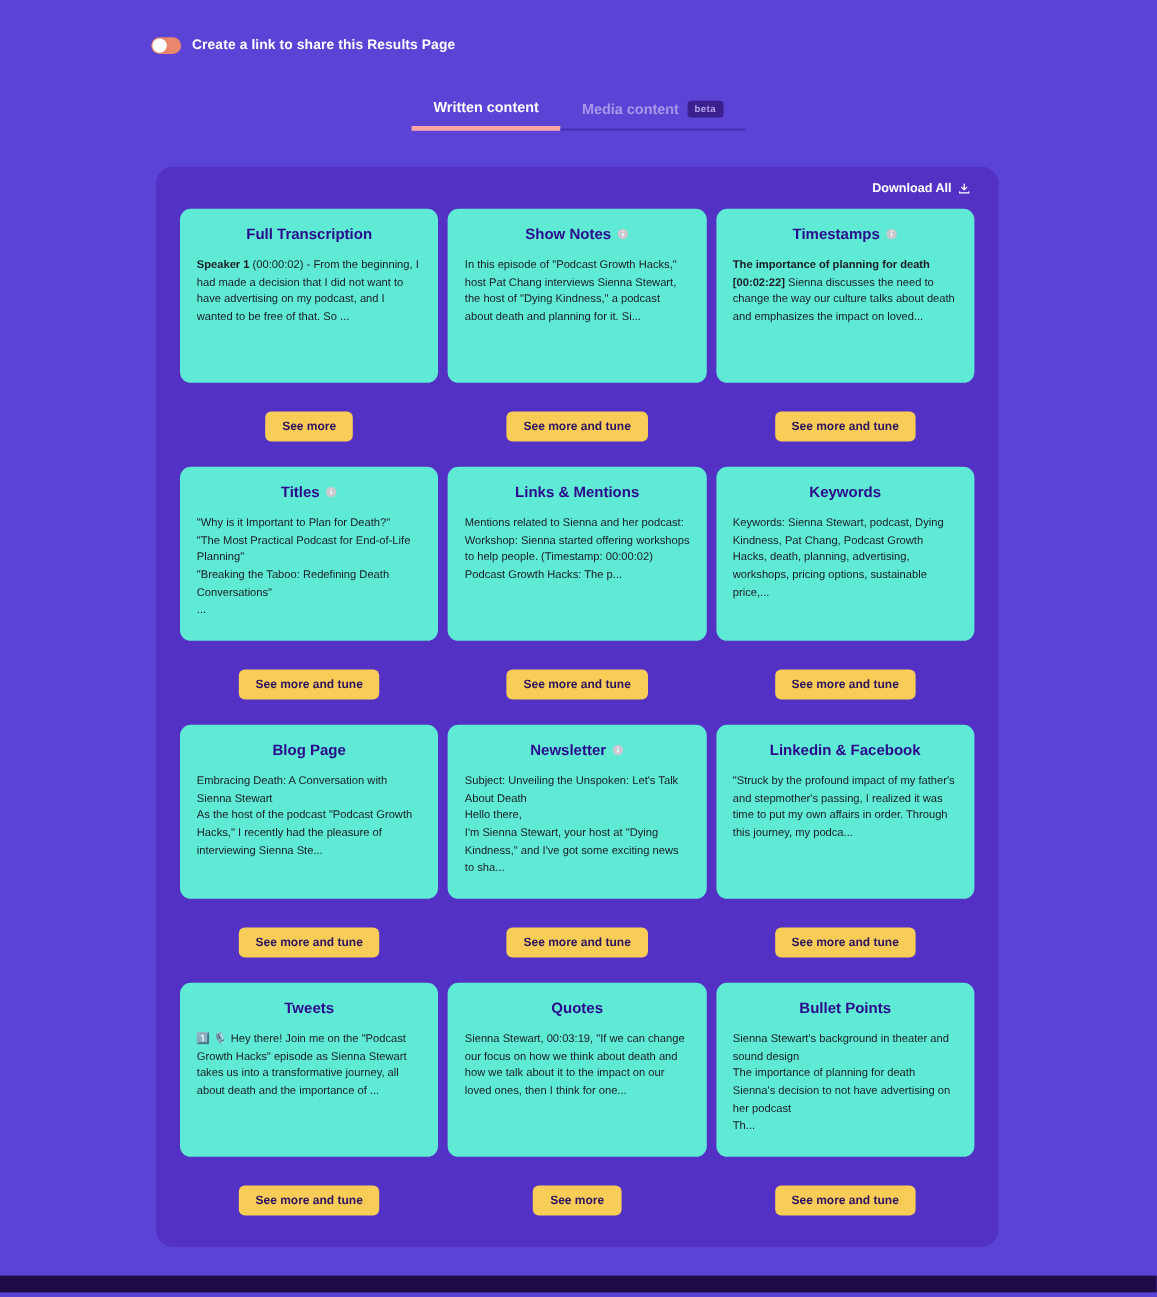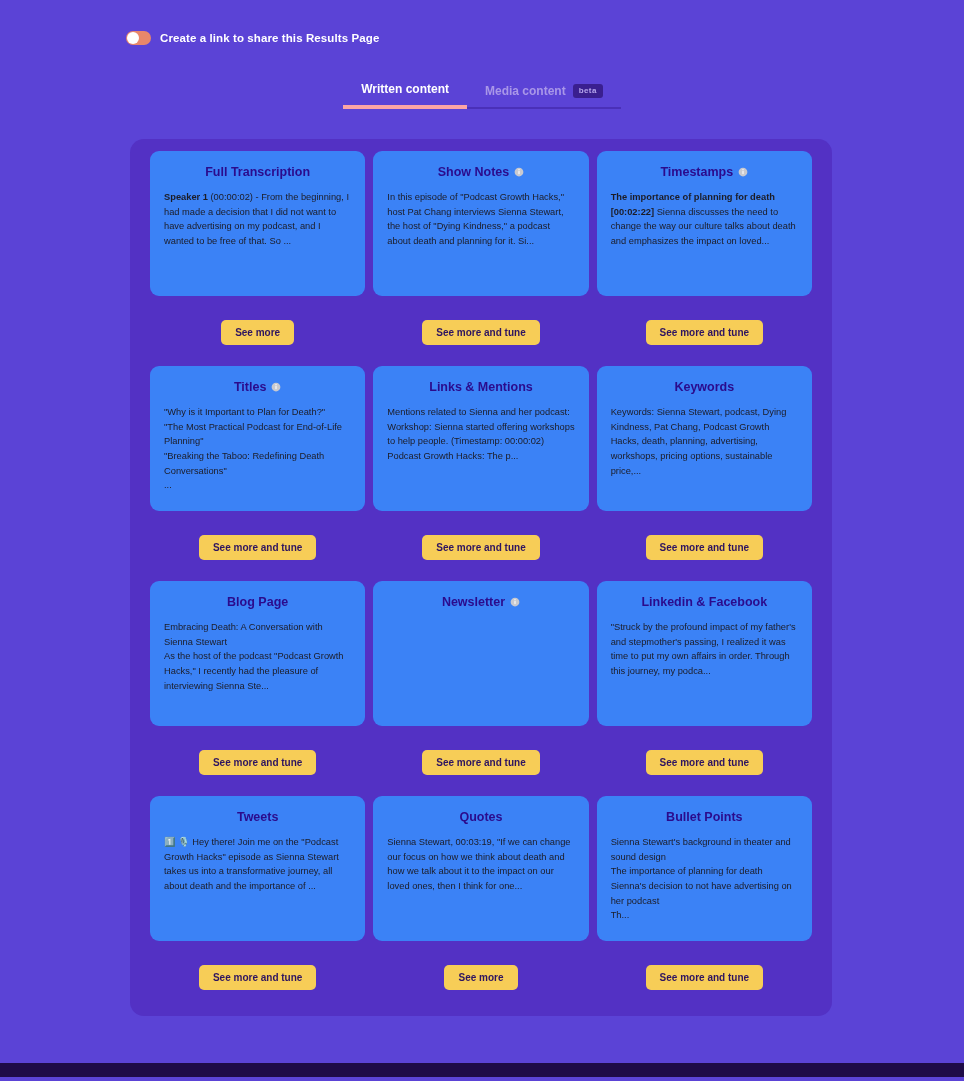--- a/index.html
+++ b/index.html
@@ -125,21 +125,21 @@
     gap: 8px;
   }
   .cell {
     width: 222px;
     display: flex;
     flex-direction: column;
     align-items: center;
   }
   .card {
     width: 100%;
-    background: #3b82f6;
+    background: #5eead4;
     border-radius: 9px;
     padding: 14px 14px 14px 14px;
     min-height: 145px;
   }
 
   .card-title-row {
     display: flex;
     align-items: center;
     justify-content: center;
     gap: 5px;
@@ -205,20 +205,29 @@
       <span>Written content</span>
     </div>
     <div class="tab inactive">
       <span>Media content</span>
       <span class="beta-badge">beta</span>
     </div>
   </div>
 
   <div class="panel">
 
+    <div class="download-row">
+      <div class="download-all">
+        <span>Download All</span>
+        <svg class="dl-icon" width="11" height="11" viewBox="0 0 16 16" fill="none">
+          <path d="M8 2v7M8 9L5 6M8 9l3-3" stroke="#FFFFFF" stroke-width="1.6" stroke-linecap="round" stroke-linejoin="round"></path>
+          <path d="M2.5 11.5v1.2h11v-1.2" stroke="#FFFFFF" stroke-width="1.6" stroke-linecap="round"></path>
+        </svg>
+      </div>
+    </div>
 
     <div id="grid">
         <div class="grid-row">
           <div class="cell">
             <div class="card">
               <div class="card-title-row">
                 <div class="card-title">Full Transcription</div>
               </div>
               <div class="card-body"><b>Speaker 1</b><span> (00:00:02) - From the beginning, I had made a decision that I did not want to have advertising on my podcast, and I wanted to be free of that. So ...</span></div>
             </div>
@@ -308,20 +317,23 @@
           <div class="cell">
             <div class="card">
               <div class="card-title-row">
                 <div class="card-title">Newsletter</div>
                 <svg class="info-icon" width="10" height="10" viewBox="0 0 16 16">
                   <circle cx="8" cy="8" r="7" fill="#C9C9CF"></circle>
                   <rect x="7.1" y="6.4" width="1.8" height="5" rx=".9" fill="#FFFFFF"></rect>
                   <circle cx="8" cy="4.4" r="1.05" fill="#FFFFFF"></circle>
                 </svg>
               </div>
+              <div class="card-body">Subject: Unveiling the Unspoken: Let's Talk About Death
+Hello there,
+I'm Sienna Stewart, your host at "Dying Kindness," and I've got some exciting news to sha...</div>
             </div>
             <button class="see-btn">See more and tune</button>
           </div>
           <div class="cell">
             <div class="card">
               <div class="card-title-row">
                 <div class="card-title">Linkedin &amp; Facebook</div>
               </div>
               <div class="card-body">"Struck by the profound impact of my father's and stepmother's passing, I realized it was time to put my own affairs in order. Through this journey, my podca...</div>
             </div>

